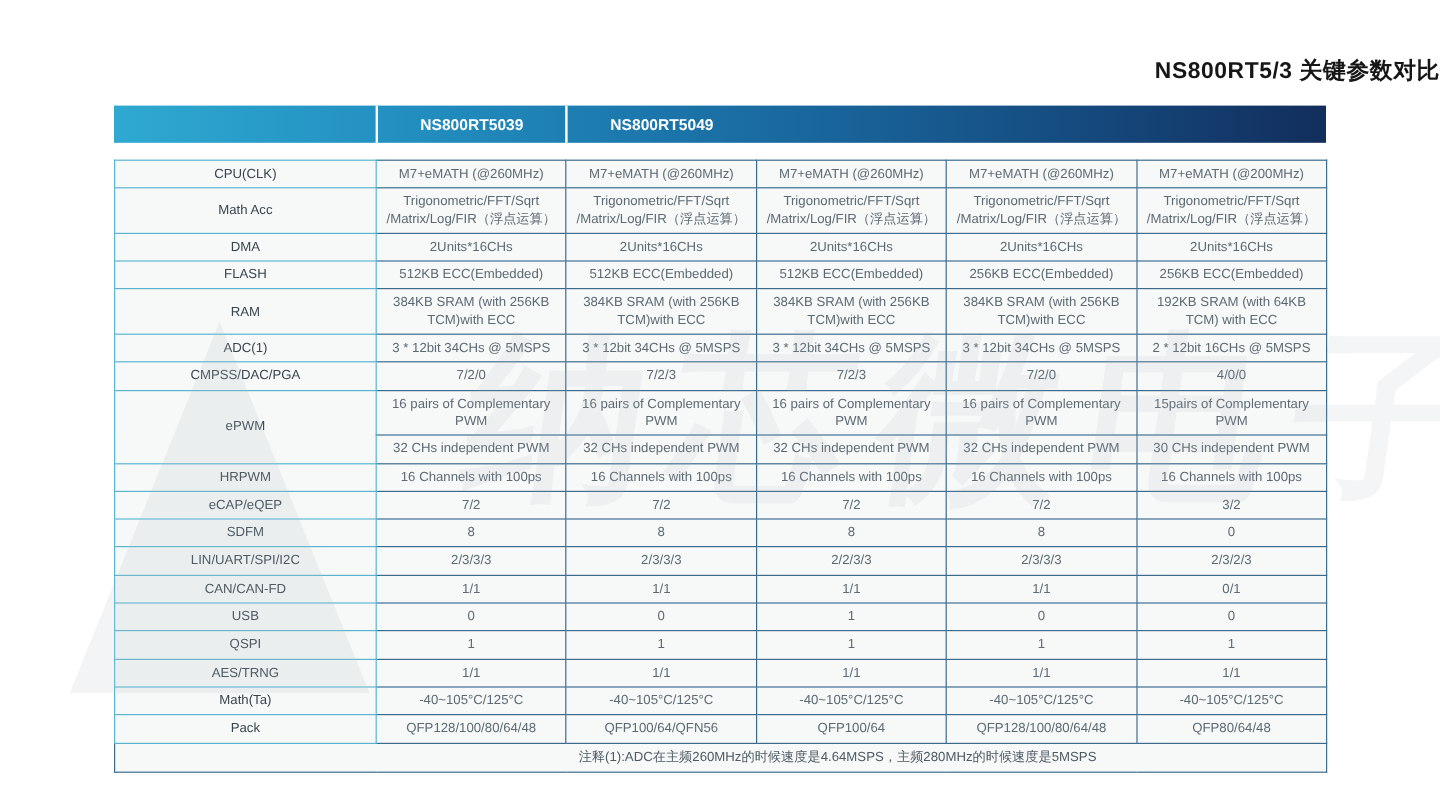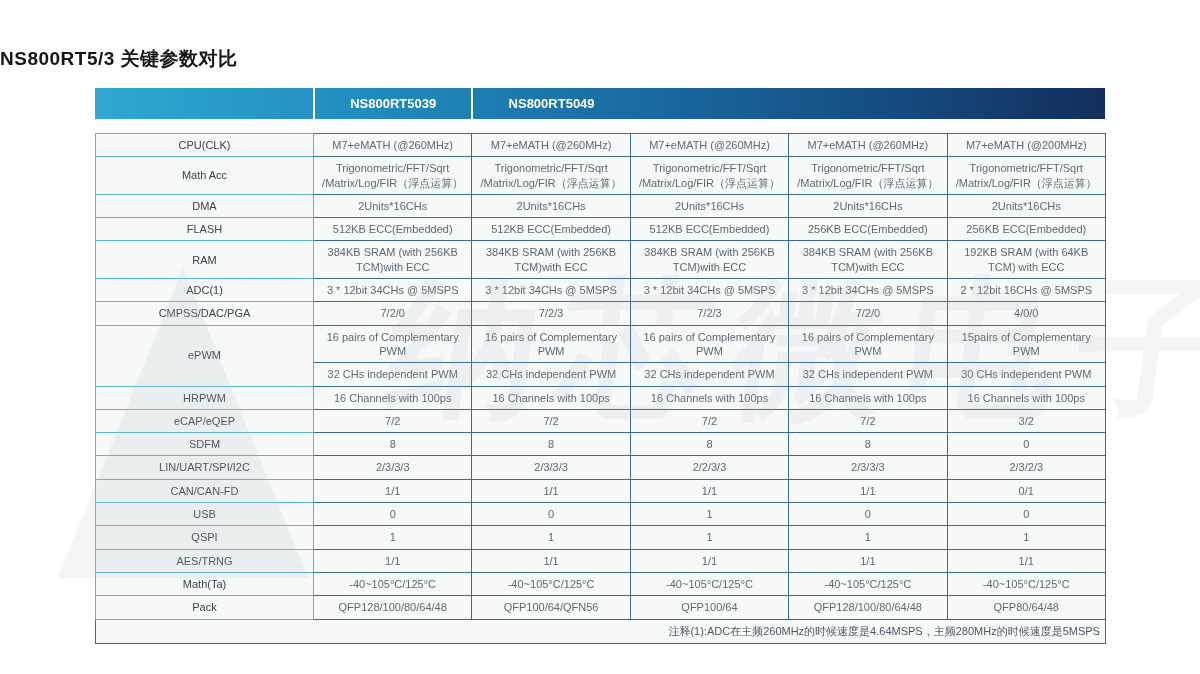--- a/index.html
+++ b/index.html
@@ -9,21 +9,21 @@
     font-family:"Liberation Sans","DejaVu Sans",sans-serif;
     position:relative; overflow:hidden;
   }
   :root {
     --hdr-start:#2fa9d1; --hdr-mid:#1c79ae; --hdr-end:#122e5c;
     --bd-dark:#3a6b8d; --bd-cyan:#58b5d1;
     --cell-bg:#f7f8f8; --lbl-color:#39444e; --val-color:#5d6a73;
   }
   .page-title {
     position:absolute; top:46px; left:0; width:100%;
-    text-align:left; font-size:19px; font-weight:bold; color:#161616;
+    text-align:right; font-size:19px; font-weight:bold; color:#161616;
     letter-spacing:0.5px;
   }
   .table-wrap { position:absolute; left:95px; top:88px; width:1010px; }
   .header-row {
     display:grid; grid-template-columns:218px repeat(5,158.4px);
     height:31px;
     background:linear-gradient(90deg,var(--hdr-start) 0%,#2391c2 22%,var(--hdr-mid) 42%,#186197 62%,#154a7e 80%,var(--hdr-end) 100%);
     margin-bottom:14px;
   }
   .header-cell {
@@ -38,21 +38,21 @@
     background:var(--cell-bg);
     font-size:11px; color:var(--val-color);
     text-align:center; padding:4px 5px; line-height:1.3;
     white-space:pre-line; overflow:hidden;
   }
   table.spec td.lbl {
     border-color:var(--bd-cyan);
     font-weight:normal; color:var(--lbl-color);
   }
   table.spec td.foot {
-    text-align:right; padding-left:200px; color:#4d5a64; height:15px;
+    text-align:center; padding-left:200px; color:#4d5a64; height:15px;
   }
   
   .watermark-layer { position:absolute; inset:0; pointer-events:none; z-index:5; }
   .watermark-triangle {
     position:absolute; left:58px; top:268px; width:250px; height:310px;
     background:rgba(185,195,201,0.18);
     clip-path:polygon(50% 0, 100% 100%, 0 100%);
   }
   .watermark-text {
     position:absolute; left:390px; top:250px;

